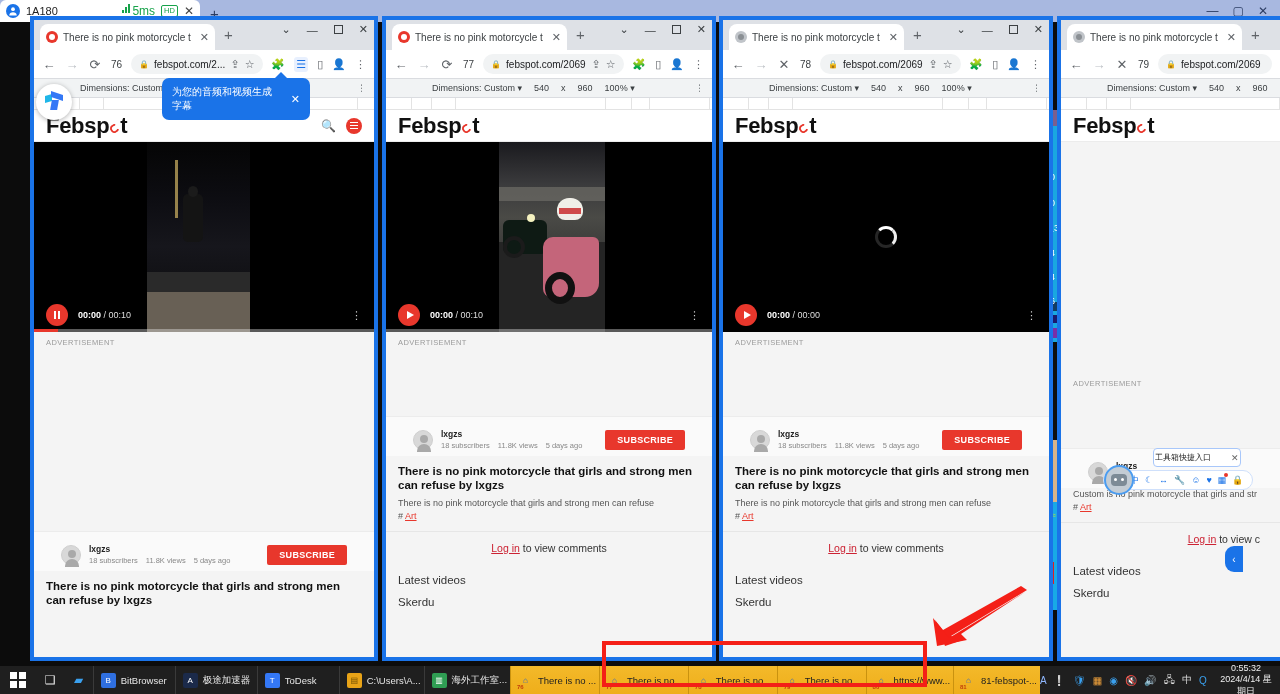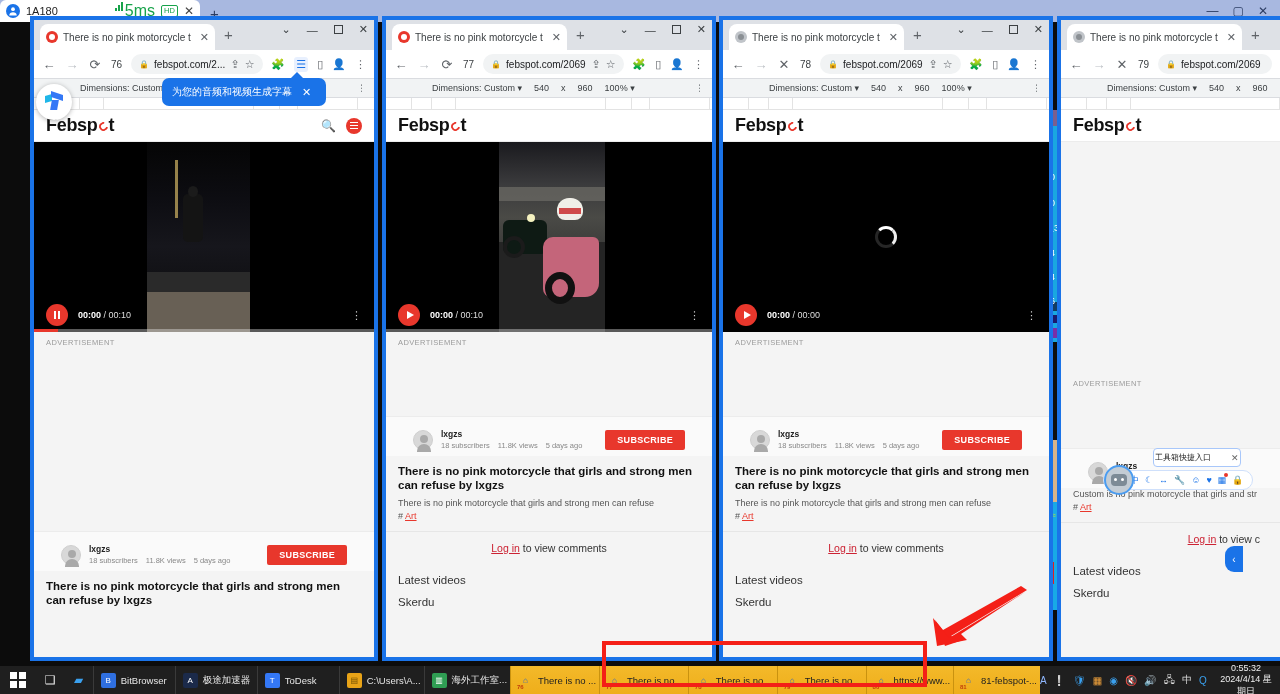--- a/index.html
+++ b/index.html
@@ -21,21 +21,21 @@
     height:22px; width:200px; background:#ffffff; border-top-left-radius:6px; border-top-right-radius:6px;
     display:flex; align-items:center; padding:0 6px; gap:6px; font-size:11px; color:#222;
   }
   .bb-avatar {
     width:14px; height:14px; border-radius:50%; background:#1a73e8; flex:0 0 auto;
     display:flex; align-items:center; justify-content:center;
   }
   .bb-avatar svg { width:10px; height:10px; fill:#fff; }
   .bb-tab-title { flex:0 0 auto; font-size:11px; color:#222; }
   .bb-tab-spacer { flex:1 1 auto; }
-  .bb-ping { color:#17a34a; font-size:16px; display:flex; align-items:flex-start; gap:2px; }
+  .bb-ping { color:#17a34a; font-size:12px; display:flex; align-items:flex-start; gap:2px; }
   .bb-bars { display:inline-flex; align-items:flex-end; gap:1px; height:9px; }
   .bb-bars i { width:2px; background:#17a34a; display:block; }
   .bb-bars i:nth-child(1){height:3px} .bb-bars i:nth-child(2){height:6px} .bb-bars i:nth-child(3){height:9px}
   .bb-hd { font-size:7.5px; border:1px solid #17a34a; color:#17a34a; padding:0 2px; border-radius:2px; line-height:10px; }
   .bb-x { font-size:12px; color:#444; cursor:default; }
   .bb-plus { color:#2b3c62; font-size:15px; margin-left:10px; }
   .bb-winctl { position:absolute; right:4px; top:0; height:22px; display:flex; align-items:center; gap:14px; color:#2b3c62; font-size:12px; padding-right:8px;}
 
   
   .win { position:absolute; background:#ffffff; overflow:hidden; }
@@ -74,21 +74,21 @@
     height:20px; background:#f1f3f4; border-top:1px solid #dadce0; border-bottom:1px solid #dadce0;
     display:flex; align-items:center; font-size:9px; color:#3c4043; gap:12px; padding-left:46px;
   }
   .dt-grid { height:12px; background:#fff; border-bottom:1px solid #e3e3e3; display:flex; }
   .dt-grid i { display:block; border-right:1px solid #e3e3e3; height:12px; }
   .dt-kebab { margin-left:auto; padding-right:8px; color:#5f6368; }
 
   
   .page { background:#f4f4f4; position:relative; overflow:hidden; }
   .site-head { height:32px; background:#fff; display:flex; align-items:center; padding:0 12px; border-bottom:1px solid #ececec; }
-  .logo { font-size:18px; font-weight:bold; color:#111; letter-spacing:-0.3px; display:flex; align-items:baseline; }
+  .logo { font-size:22px; font-weight:bold; color:#111; letter-spacing:-0.3px; display:flex; align-items:baseline; }
   .logo .o {
     display:inline-block; width:9px; height:9px; border-radius:50%;
     border:2.5px solid #e8372c; border-right-color:transparent; transform:rotate(-35deg); margin:0 1px;
   }
   .head-spacer { flex:1 1 auto; }
   .search-ico { color:#333; font-size:12px; margin-right:10px; }
   .menu-btn { width:16px; height:16px; border-radius:50%; background:#e8372c; display:flex; align-items:center; justify-content:center; flex-direction:column; gap:2px; }
   .menu-btn i { display:block; width:8px; height:1.2px; background:#fff; }
 
   .player { background:#000; position:relative; overflow:hidden; }
@@ -348,21 +348,21 @@
             <span>5 days ago</span>
           </span>
         </span>
         <span class="subscribe">SUBSCRIBE</span>
       </div>
 
       <div class="vtitle">There is no pink motorcycle that girls and strong men can refuse by lxgzs</div>
     </div>
   </div>
 
-  <div class="cc-bubble" style="left:162px; top:78px; width:164px;">
+  <div class="cc-bubble" style="left:162px; top:78px; width:148px;">
     <span>为您的音频和视频生成字幕</span>
     <span class="cc-x">✕</span>
   </div>
 
   <div class="orb" style="left:36px; top:84px;">
     <span class="logo2">
         <i></i>
         <i></i>
         <i></i>
       </span>

